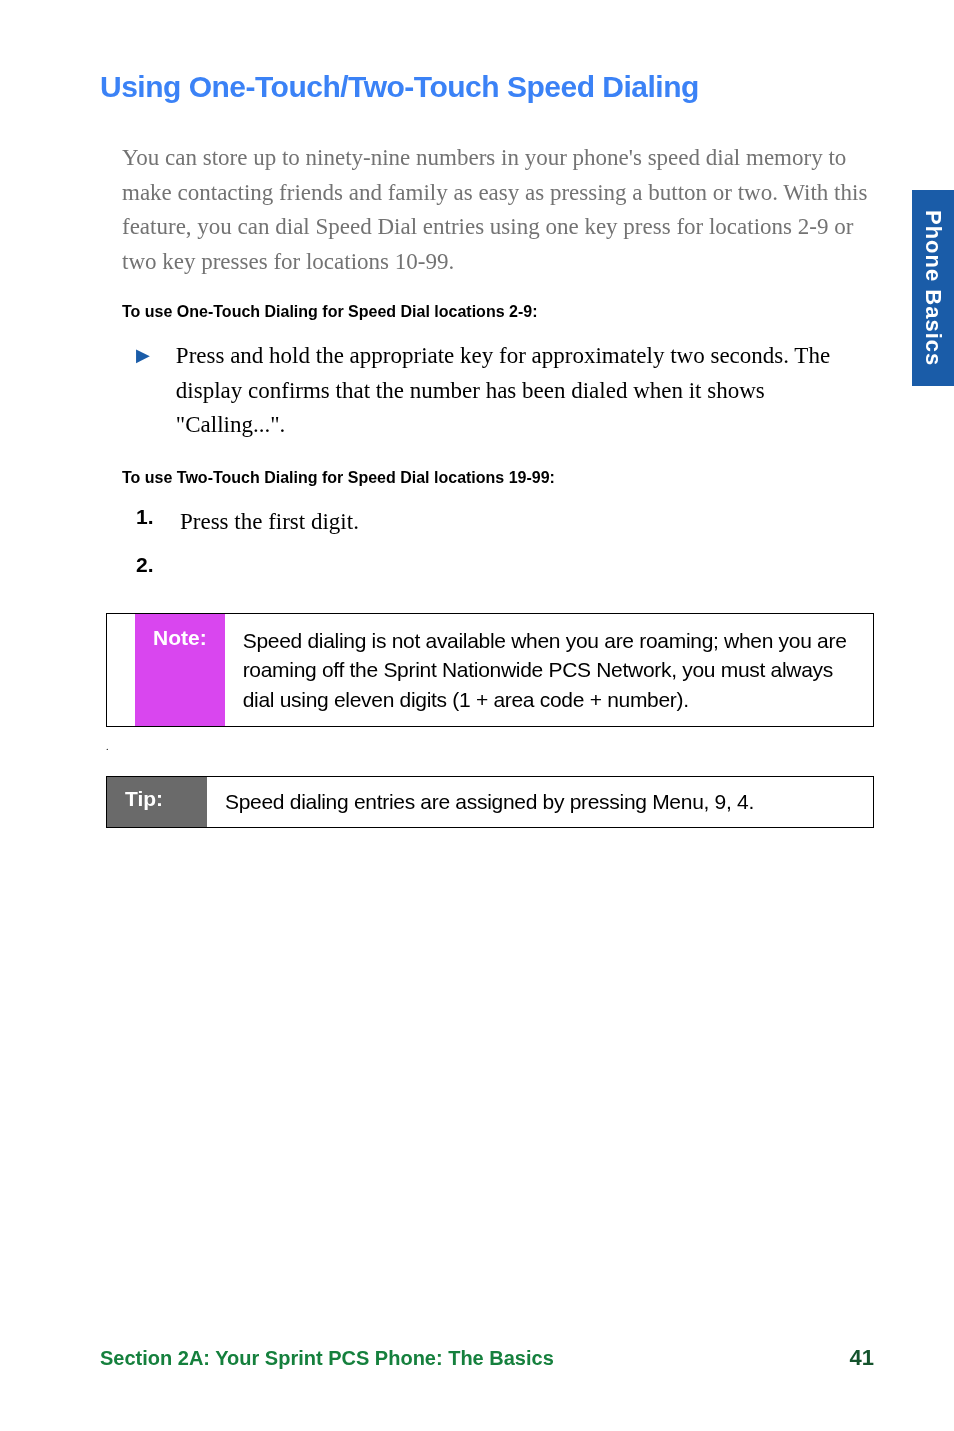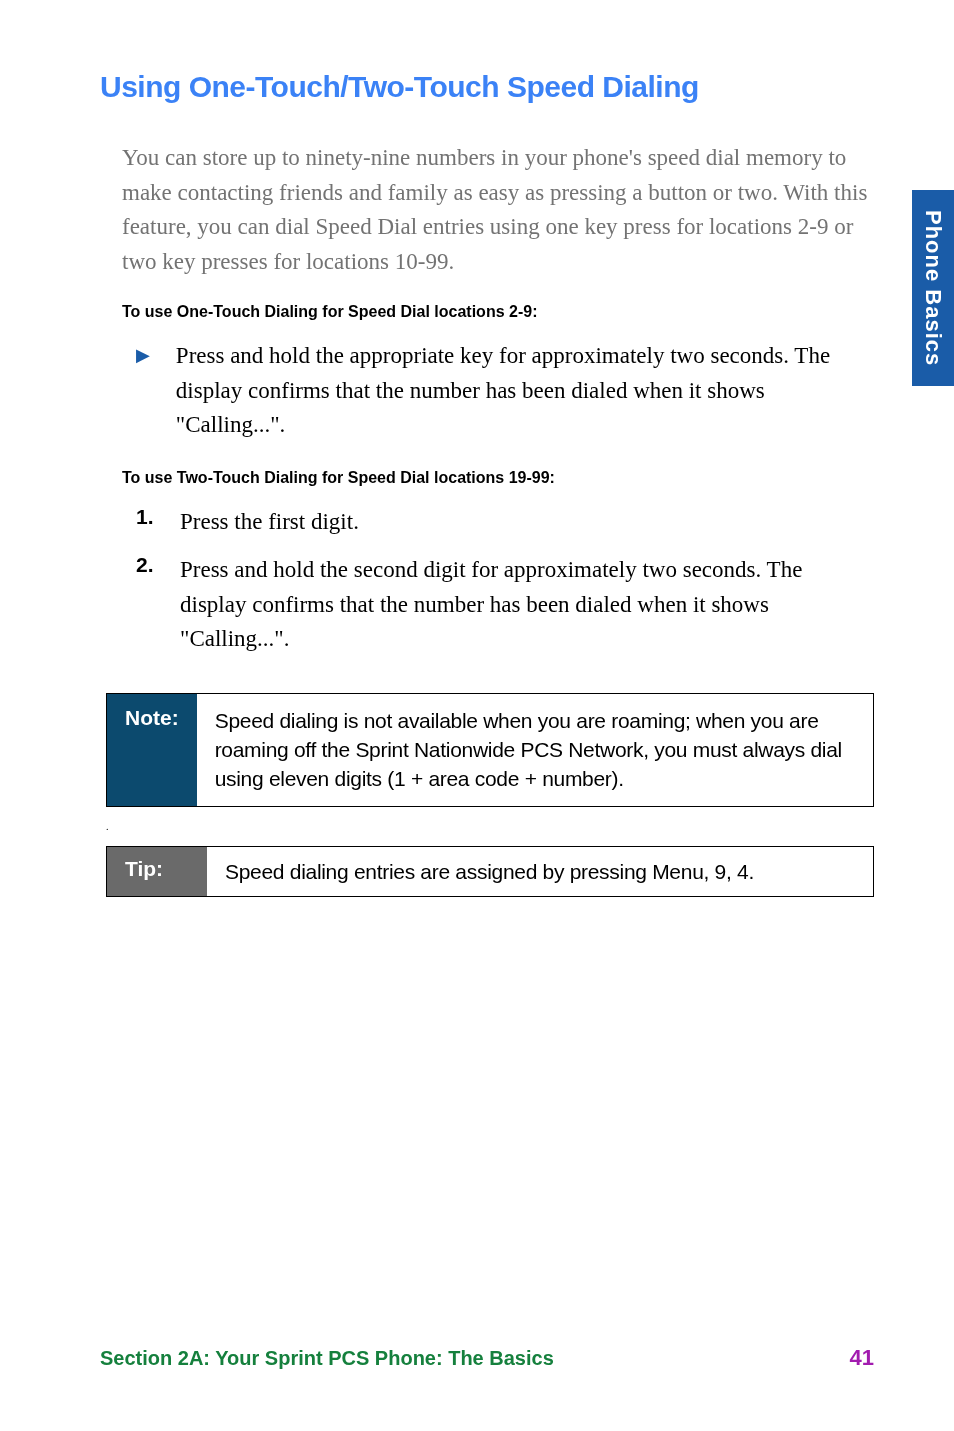--- a/index.html
+++ b/index.html
@@ -87,43 +87,44 @@
     
     .note-box {
       display: flex;
       border: 1px solid #000;
       margin-top: 36px;
       margin-bottom: 14px;
       margin-left: 6px;
     }
     
     .note-label {
-      background: #0c4a6e;
+      background: #d946ef;
       color: #fff;
       font-family: Arial, Helvetica, sans-serif;
       font-weight: bold;
       font-size: 21px;
       padding: 12px 18px;
       flex-shrink: 0;
       display: flex;
       align-items: flex-start;
+      margin-left: 28px;
     }
     
     .note-content {
       font-family: Arial, Helvetica, sans-serif;
       font-size: 21px;
       line-height: 1.4;
       padding: 12px 18px;
       letter-spacing: -0.3px;
     }
     
     .tip-box {
       display: flex;
       border: 1px solid #000;
-      margin-top: 14px;
+      margin-top: 24px;
       margin-left: 6px;
     }
     
     .tip-label {
       background: #6a6a6a;
       color: #fff;
       font-family: Arial, Helvetica, sans-serif;
       font-weight: bold;
       font-size: 21px;
       padding: 10px 18px;
@@ -155,21 +156,21 @@
       font-family: Arial, Helvetica, sans-serif;
       font-weight: bold;
       font-size: 20px;
       color: #15803d;
     }
     
     .footer-page {
       font-family: Arial, Helvetica, sans-serif;
       font-weight: bold;
       font-size: 22px;
-      color: #a21caf;
+      color: #14532d;
     }
     
     .side-tab {
       position: absolute;
       right: 0;
       top: 190px;
       background: #1a5ca8;
       color: #fff;
       font-family: Arial, Helvetica, sans-serif;
       font-weight: bold;
@@ -204,21 +205,20 @@
 
 <p class="subheading">To use Two-Touch Dialing for Speed Dial locations 19-99:</p>
 
 <div class="numbered-item">
   <span class="number-label">1.</span>
   <span class="numbered-text">Press the first digit.</span>
 </div>
 
 <div class="numbered-item">
   <span class="number-label">2.</span>
-  <span class="numbered-text">Press and hold the second digit for approximately two seconds. The display confirms that the number has been dialed when it shows "Calling...".</span>
 </div>
 
 <div class="note-box">
   <div class="note-label">Note:</div>
   <div class="note-content">Speed dialing is not available when you are roaming; when you are roaming off the Sprint Nationwide PCS Network, you must always dial using eleven digits (1 + area code + number).</div>
 </div>
 
 <div class="dot-separator">.</div>
 
 <div class="tip-box">

